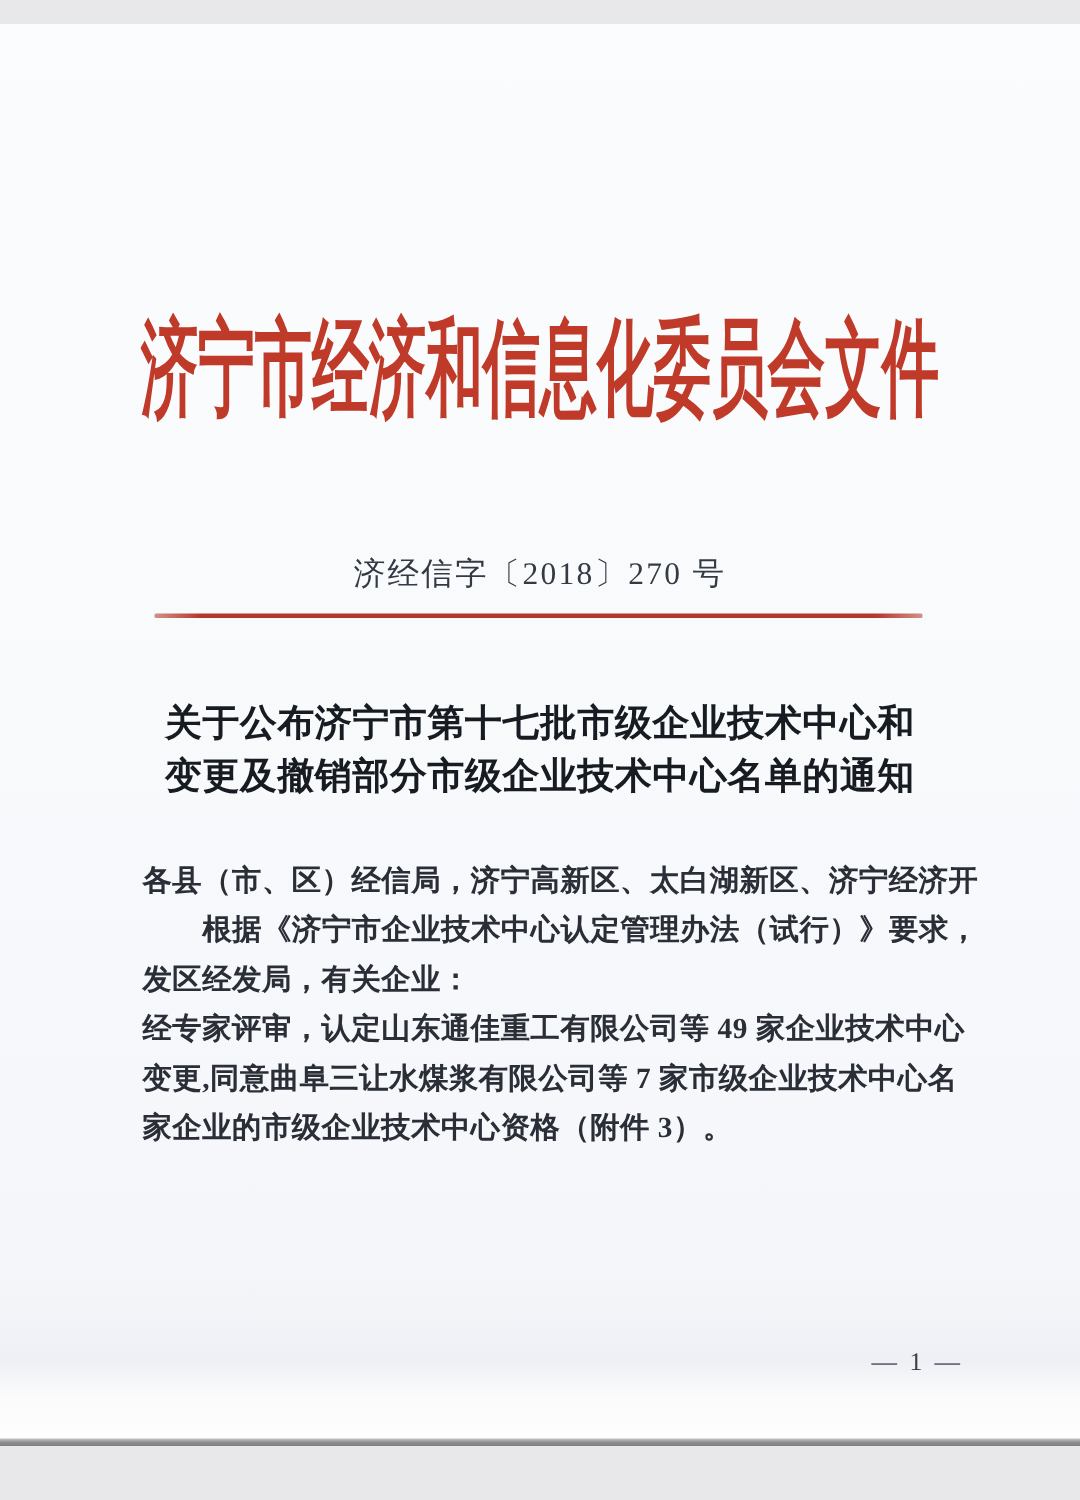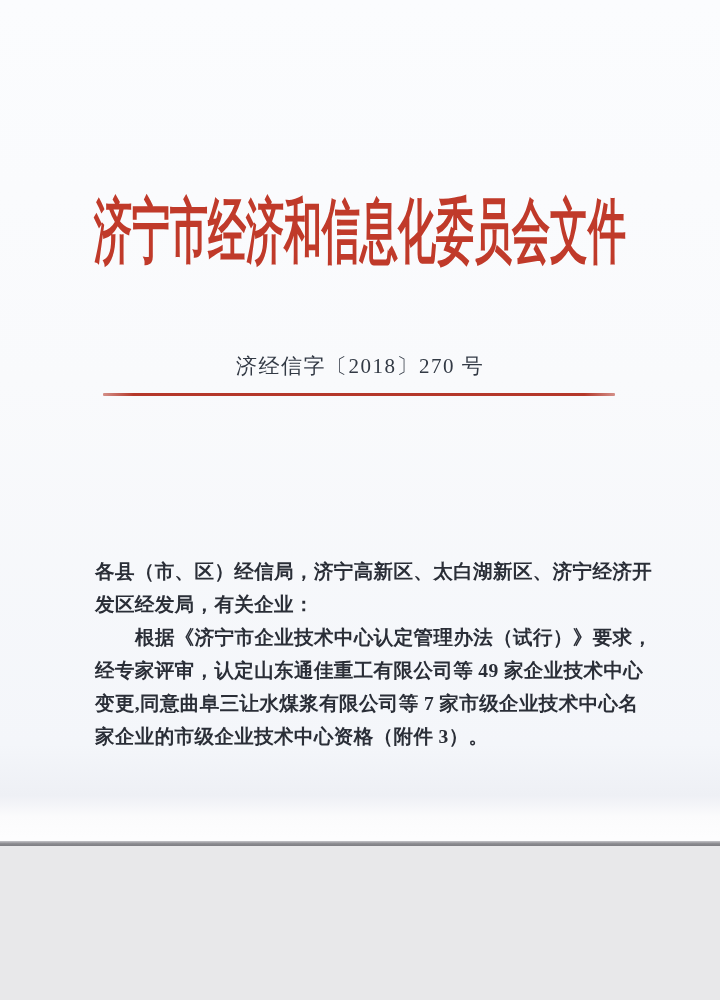--- a/index.html
+++ b/index.html
@@ -3,22 +3,22 @@
 <meta charset="utf-8">
 <style>
   html, body {
     margin: 0;
     padding: 0;
     background: #e8e8ea;
   }
   .page {
     position: relative;
     width: 720px;
-    height: 846px;
-    margin: 0 auto;
+    height: 948px;
+    margin: 16px auto;
     overflow: hidden;
     background: linear-gradient(180deg,
       #fbfcfe 0%,
       #f9fafc 45%,
       #f4f6fa 88%,
       #eef0f5 94%,
       #fbfbfc 96.5%,
       #fdfdfe 99%);
     font-family: "Liberation Serif", "DejaVu Serif", serif;
   }
@@ -112,25 +112,29 @@
 <body>
 
 <div class="page">
 
   <div class="header-title">济宁市经济和信息化委员会文件</div>
 
   <div class="doc-number">济经信字〔2018〕270 号</div>
 
   <div class="red-rule"></div>
 
+  <div class="doc-title">
+    <div>关于公布济宁市第十七批市级企业技术中心和</div>
+    <div>变更及撤销部分市级企业技术中心名单的通知</div>
+  </div>
 
   <div class="body-block">
       <div class="body-line">各县（市、区）经信局，济宁高新区、太白湖新区、济宁经济开</div>
+      <div class="body-line indent">根据《济宁市企业技术中心认定管理办法（试行）》要求，</div>
       <div class="body-line">发区经发局，有关企业：</div>
-      <div class="body-line indent">根据《济宁市企业技术中心认定管理办法（试行）》要求，</div>
       <div class="body-line">经专家评审，认定山东通佳重工有限公司等 49 家企业技术中心</div>
       <div class="body-line">变更,同意曲阜三让水煤浆有限公司等 7 家市级企业技术中心名</div>
       <div class="body-line">家企业的市级企业技术中心资格（附件 3）。</div>
     </div>
 
   <div class="page-number">— 1 —</div>
 
   <div class="scan-bottom-shadow"></div>
 
 </div>

